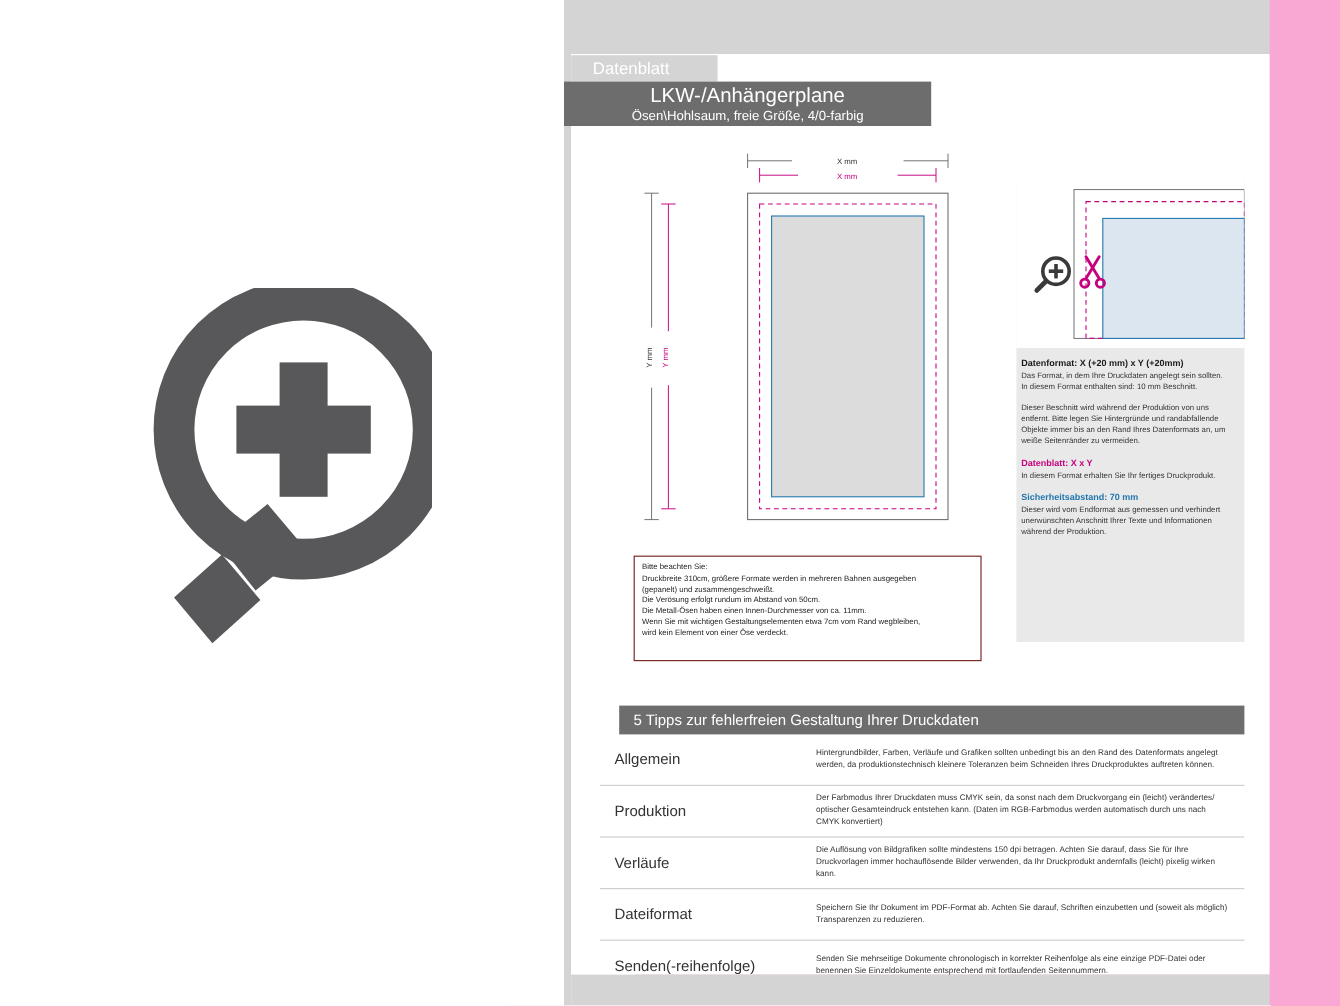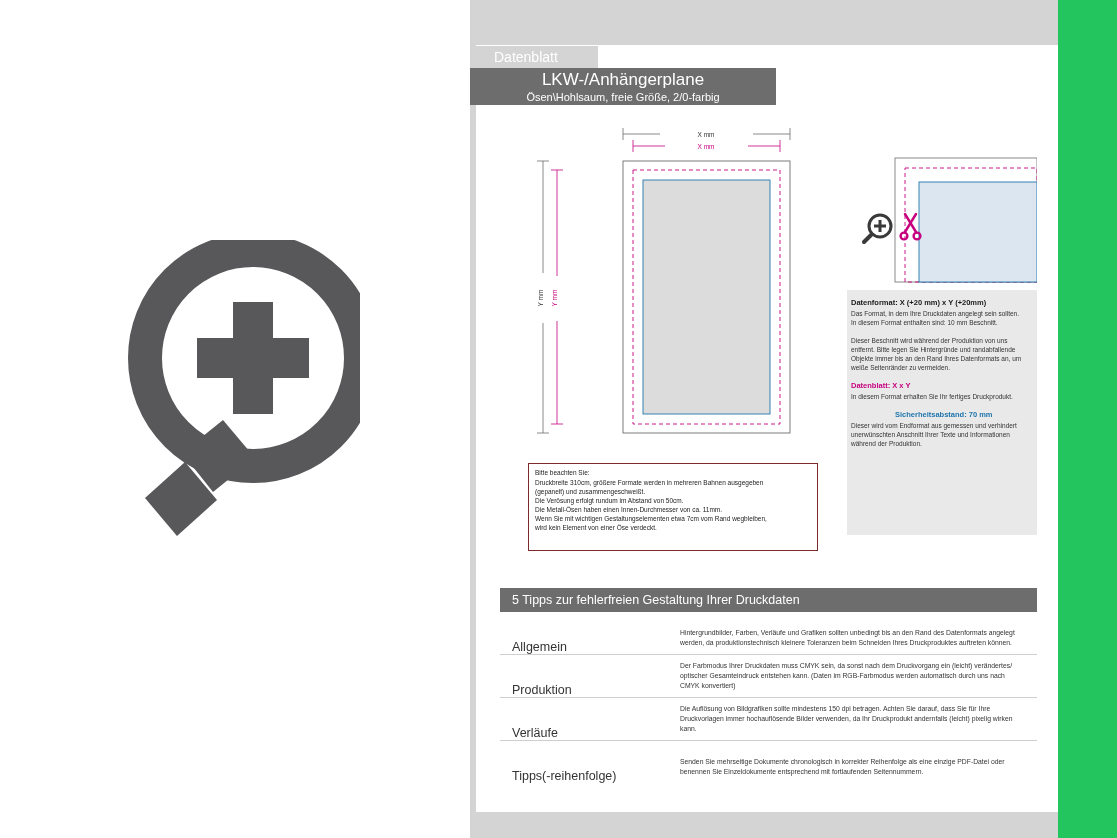--- a/index.html
+++ b/index.html
@@ -28,21 +28,21 @@
     left: 105px; top: 240px;
     width: 255px; height: 310px;
   }
   #magnifier svg { display: block; }
 
   
   #sheet {
     position: absolute;
     left: 470px; top: 0;
     width: 647px; height: 838px;
-    background: #22c55e;
+    background: #f9a8d4;
   }
   .grayband {
     position: absolute;
     background: #d4d4d4;
   }
   #band-top {
     left: 0; top: 0; width: 588px; height: 45px;
   }
   #band-left {
     left: 0; top: 45px; width: 6px; height: 793px;
@@ -139,21 +139,21 @@
     padding: 8px 12px 0 4px;
     box-sizing: border-box;
   }
   .info-head {
     font-size: 7.5px;
     font-weight: bold;
     color: #1a1a1a;
     margin-bottom: 2px;
   }
   .info-head.magenta { color: #c6007e; }
-  .info-head.blue { color: #2176ae; margin-left: 44px; }
+  .info-head.blue { color: #2176ae; }
   .info-body {
     font-size: 6.5px;
     color: #333;
     line-height: 9px;
     margin-bottom: 9px;
   }
 
   
   #tips {
     position: absolute;
@@ -161,26 +161,27 @@
     width: 537px;
   }
   #tips-header {
     background: #6d6d6d;
     color: #ffffff;
     font-size: 12.5px;
     height: 24px;
     line-height: 24px;
     padding-left: 12px;
     box-sizing: border-box;
+    margin-left: 16px;
   }
   .tip-row {
     display: flex;
     border-bottom: 1px solid #cfcfcf;
     min-height: 42px;
-    align-items: flex-end;
+    align-items: center;
     gap: 20px;
   }
   .tip-row:last-child { border-bottom: none; }
   .tip-label {
     width: 160px;
     flex: 0 0 160px;
     font-size: 12.5px;
     color: #333;
     padding-left: 12px;
     box-sizing: border-box;
@@ -223,21 +224,21 @@
   <div id="sheet">
 
     <div class="grayband" id="band-top"></div>
     <div class="grayband" id="band-left"></div>
     <div class="grayband" id="band-bottom"></div>
     <div id="sheet-body"></div>
 
     <div id="datenblatt-tab">Datenblatt</div>
     <div id="title-block">
       <div id="title-main">LKW-/Anhängerplane</div>
-      <div id="title-sub">Ösen\Hohlsaum, freie Größe, 2/0-farbig</div>
+      <div id="title-sub">Ösen\Hohlsaum, freie Größe, 4/0-farbig</div>
     </div>
 
     <div id="drawing">
       <svg width="320" height="340" viewBox="0 0 320 340">
 
         <g stroke="#6d6d6d" stroke-width="0.8" fill="none">
           <line x1="98" y1="10" x2="98" y2="22"></line>
           <line x1="265" y1="10" x2="265" y2="22"></line>
           <line x1="98" y1="16" x2="135" y2="16"></line>
           <line x1="228" y1="16" x2="265" y2="16"></line>
@@ -328,20 +329,24 @@
       </div>
       <div class="tip-row">
         <div class="tip-label">Produktion</div>
         <div class="tip-text">Der Farbmodus Ihrer Druckdaten muss CMYK sein, da sonst nach dem Druckvorgang ein (leicht) verändertes/ optischer Gesamteindruck entstehen kann. (Daten im RGB-Farbmodus werden automatisch durch uns nach CMYK konvertiert)</div>
       </div>
       <div class="tip-row">
         <div class="tip-label">Verläufe</div>
         <div class="tip-text">Die Auflösung von Bildgrafiken sollte mindestens 150 dpi betragen. Achten Sie darauf, dass Sie für Ihre Druckvorlagen immer hochauflösende Bilder verwenden, da Ihr Druckprodukt andernfalls (leicht) pixelig wirken kann.</div>
       </div>
       <div class="tip-row">
-        <div class="tip-label">Tipps(-reihenfolge)</div>
+        <div class="tip-label">Dateiformat</div>
+        <div class="tip-text">Speichern Sie Ihr Dokument im PDF-Format ab. Achten Sie darauf, Schriften einzubetten und (soweit als möglich) Transparenzen zu reduzieren.</div>
+      </div>
+      <div class="tip-row">
+        <div class="tip-label">Senden(-reihenfolge)</div>
         <div class="tip-text">Senden Sie mehrseitige Dokumente chronologisch in korrekter Reihenfolge als eine einzige PDF-Datei oder benennen Sie Einzeldokumente entsprechend mit fortlaufenden Seitennummern.</div>
       </div>
     </div>
 
     <div id="band-right-edge"></div>
   </div>
 </div>
 
 </body></html>

